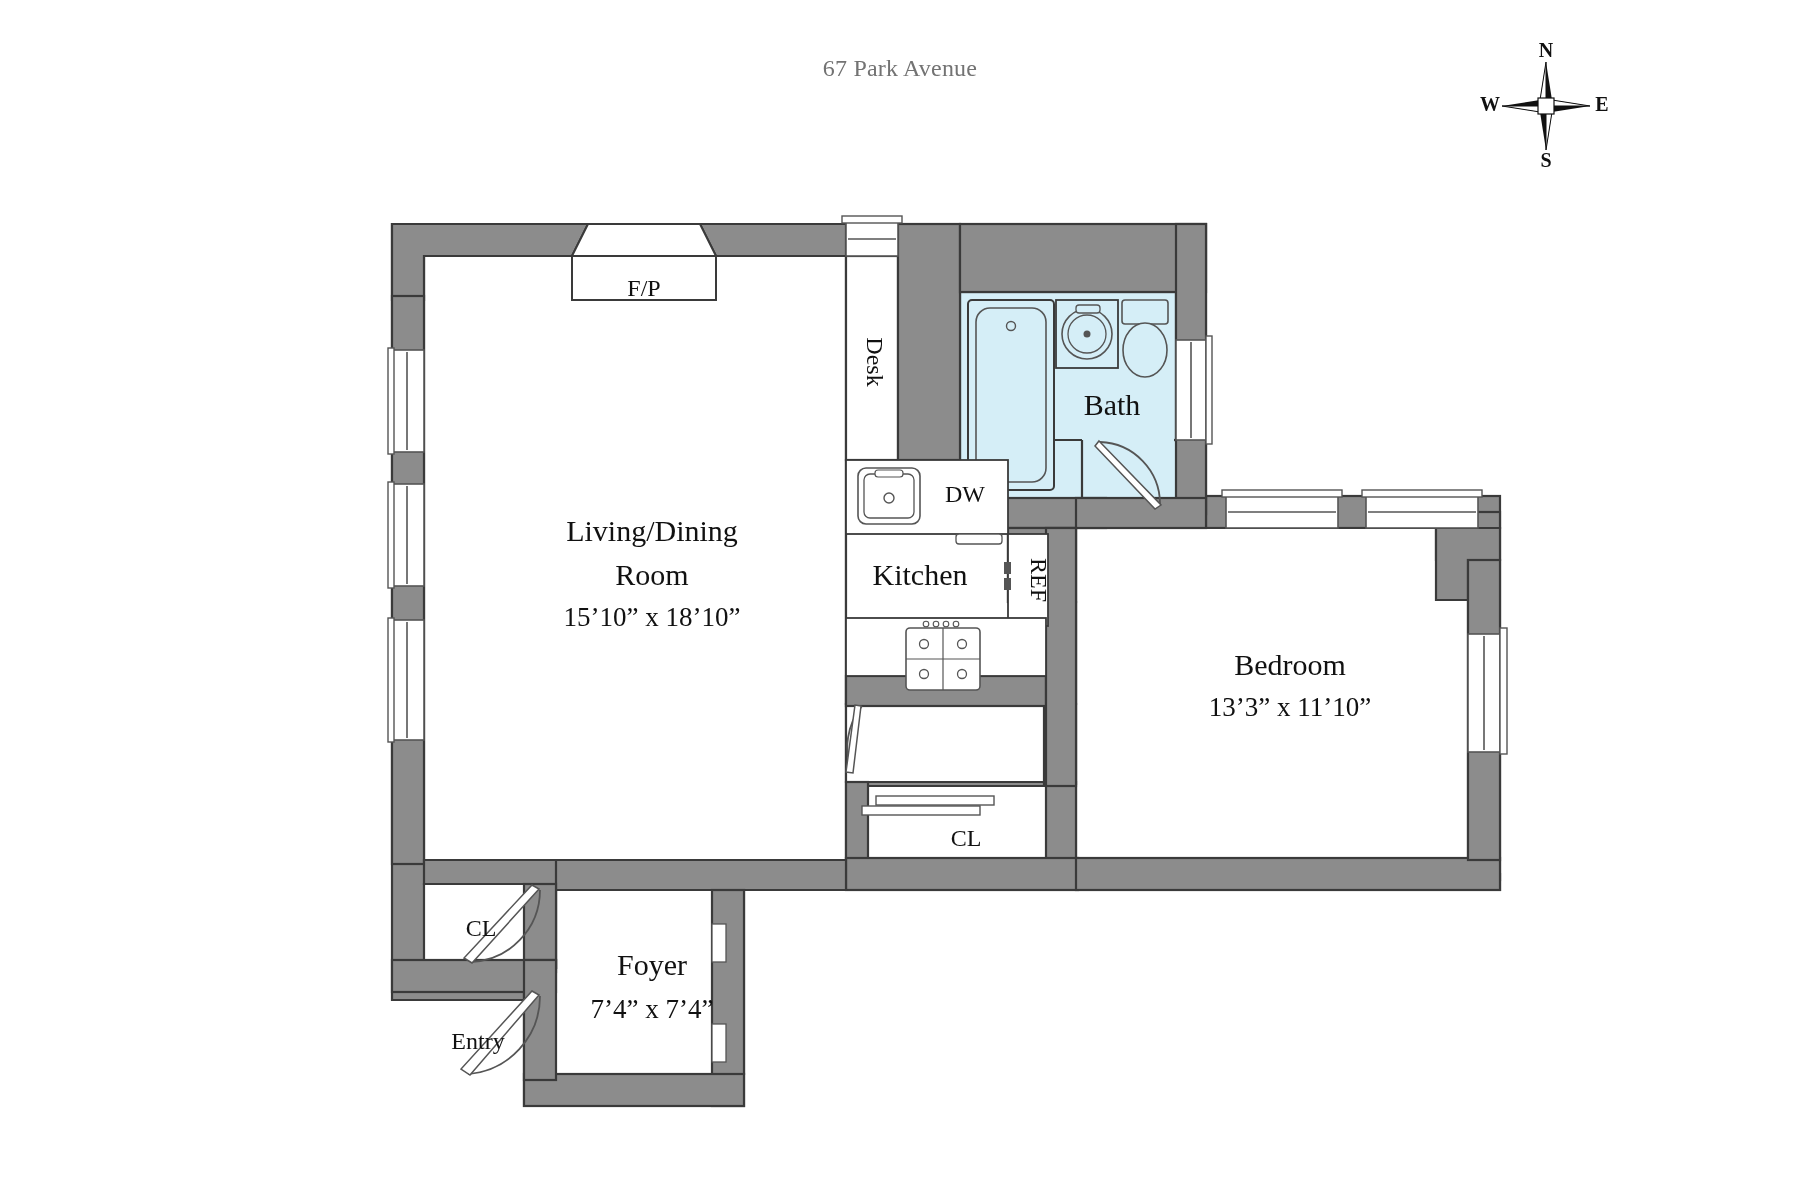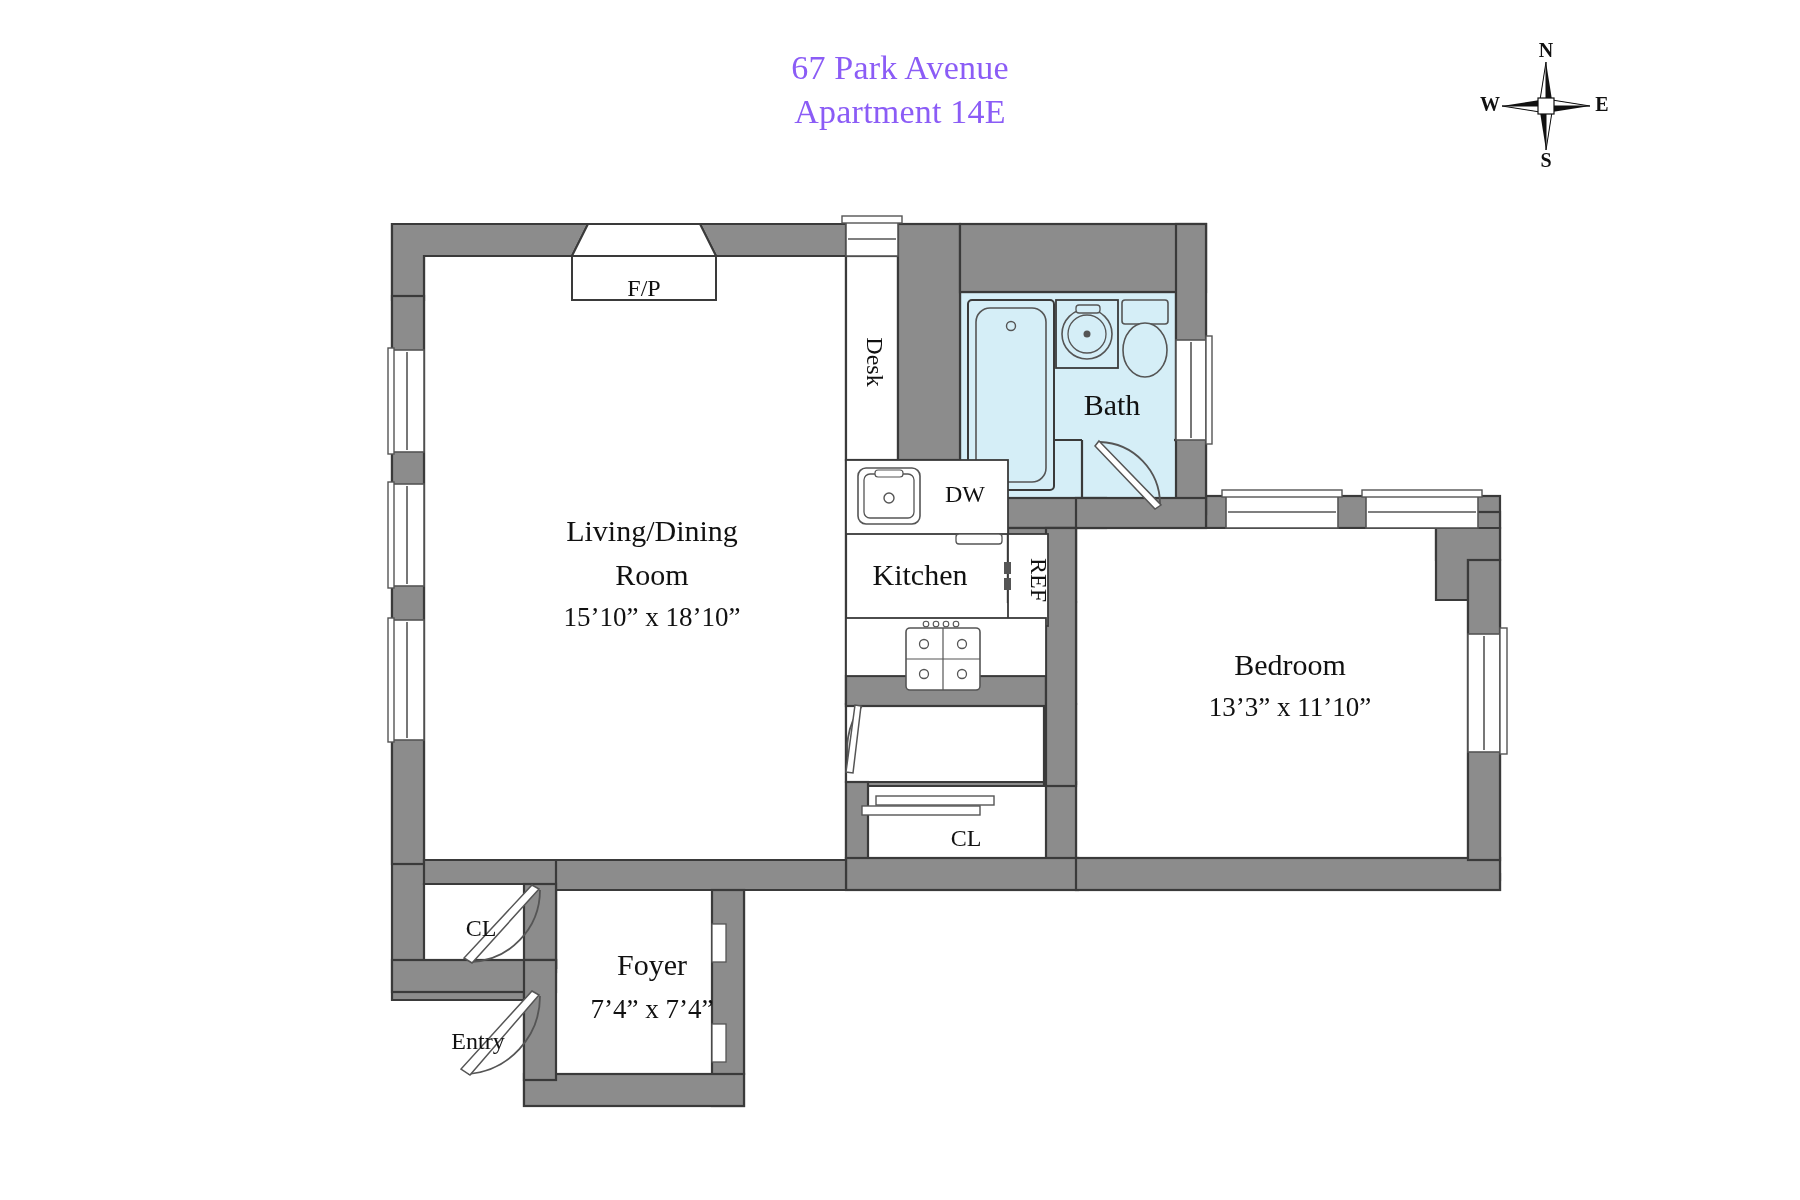--- a/index.html
+++ b/index.html
@@ -24,23 +24,23 @@
   .title-block {
     position: absolute;
     left: 0;
     top: 46px;
     width: 1800px;
     text-align: center;
     pointer-events: none;
   }
   .title-line {
     font-family: "Liberation Serif", "DejaVu Serif", serif;
-    font-size: 34px;
+    font-size: 24px;
     line-height: 44px;
-    color: #8b5cf6;
+    color: #737373;
     letter-spacing: 0.2px;
     font-weight: 400;
   }
   .compass {
     position: absolute;
     left: 1478px;
     top: 38px;
     width: 136px;
     height: 136px;
   }
@@ -57,21 +57,20 @@
   .lbl-sm   { font-size: 24px; }
   .lbl-compass { font-size: 20px; font-weight: 700; fill:#111; text-anchor: middle; dominant-baseline: middle;}
 </style>
 </head>
 <body>
 
 <div id="sheet">
 
   <div class="title-block">
     <div class="title-line">67 Park Avenue</div>
-    <div class="title-line">Apartment 14E</div>
   </div>
 
   <div class="compass">
     <svg width="136" height="136" viewBox="0 0 136 136">
 
       <polygon points="68,24 74,62 68,68 62,62" fill="#111"></polygon>
       <polygon points="68,24 62,62 68,68" fill="#ffffff" stroke="#111" stroke-width="1"></polygon>
       <polygon points="68,112 62,74 68,68 74,74" fill="#111"></polygon>
       <polygon points="68,112 74,74 68,68" fill="#ffffff" stroke="#111" stroke-width="1"></polygon>
 

